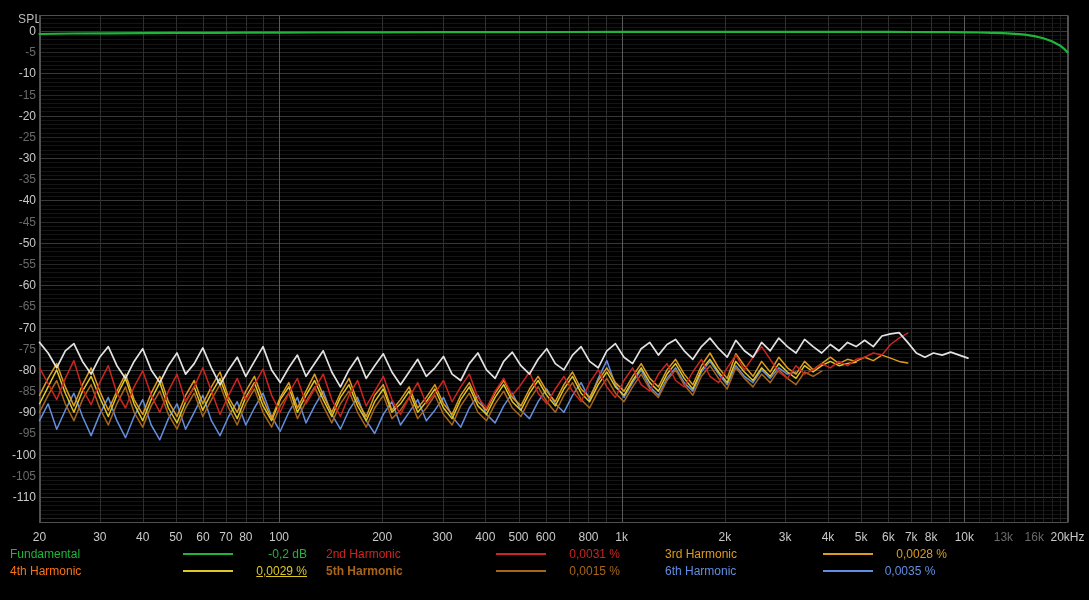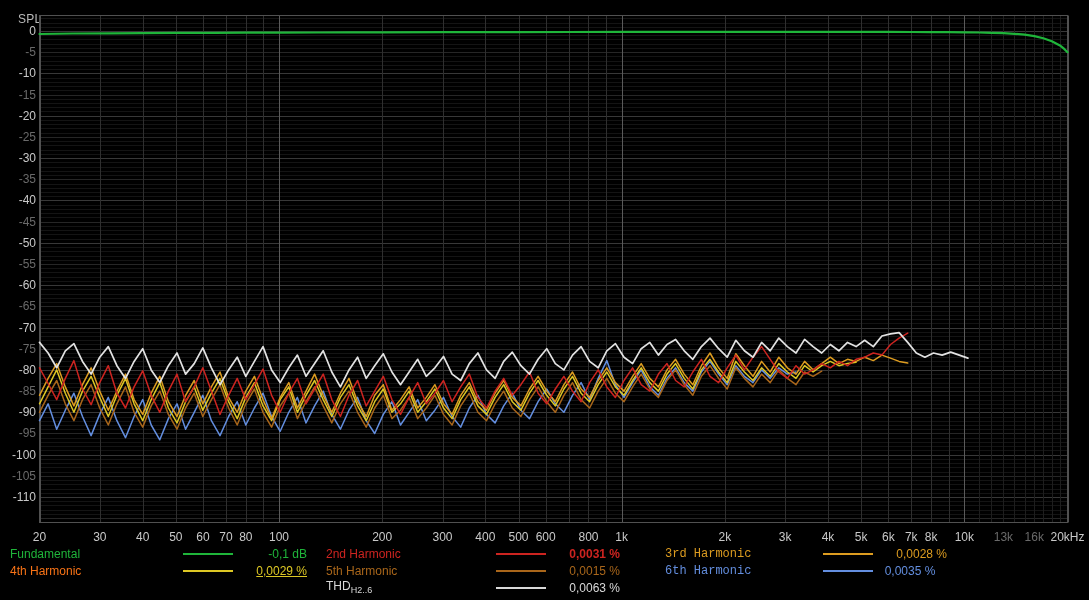--- a/index.html
+++ b/index.html
@@ -13,21 +13,21 @@
   .leg-item{display:flex;align-items:center;height:17px;font-size:12px;}
   .leg-label{white-space:nowrap;}
   .leg-label sub{font-size:9px;}
   .leg-swatch{height:2px;width:50px;flex:none;}
   .leg-value{text-align:right;flex:1;white-space:nowrap;}
   .legend-col:nth-of-type(1){left:10px;width:297px;}
   .legend-col:nth-of-type(1) .leg-label{width:173px;}
   .legend-col:nth-of-type(2){left:326px;width:294px;}
   .legend-col:nth-of-type(2) .leg-label{width:170px;}
   .legend-col:nth-of-type(3){left:665px;width:282px;}
-  .legend-col:nth-of-type(3) .leg-label{width:158px;font-family:Liberation Mono, monospace;}
+  .legend-col:nth-of-type(3) .leg-label{width:158px;}
 </style>
 </head>
 <body>
 
 <div id="stage">
   <div id="chart-title">SPL</div>
   <svg id="plot" width="1089" height="545" viewBox="0 0 1089 545">
       <g>
         <line x1="39.5" x2="1067.5" y1="18.5" y2="18.5" stroke="#141414" stroke-width="1"></line>
         <line x1="39.5" x2="1067.5" y1="23.5" y2="23.5" stroke="#141414" stroke-width="1"></line>
@@ -251,43 +251,38 @@
         <text x="1034.292168875906" y="541" text-anchor="middle" fill="#6a6a6a">16k</text>
         <text x="1067.5" y="541" text-anchor="middle" fill="#c9c9c9">20kHz</text>
       </g>
     </svg>
 
   <div id="legend">
     <div class="legend-col">
       <div class="leg-item">
         <span class="leg-label" style="color: rgb(31, 181, 58);"><span>Fundamental</span></span>
         <span class="leg-swatch" style="background: rgb(31, 181, 58);"></span>
-        <span class="leg-value" style="color: rgb(31, 181, 58);">-0,1 dB</span>
+        <span class="leg-value" style="color: rgb(31, 181, 58);">-0,2 dB</span>
       </div>
       <div class="leg-item">
         <span class="leg-label" style="color: #f97316;"><span>4th Harmonic</span></span>
         <span class="leg-swatch" style="background: rgb(221, 199, 36);"></span>
         <span class="leg-value" style="color: rgb(221, 199, 36); text-decoration: underline;">0,0029 %</span>
       </div>
     </div>
     <div class="legend-col">
       <div class="leg-item">
         <span class="leg-label" style="color: rgb(205, 36, 32);"><span>2nd Harmonic</span></span>
         <span class="leg-swatch" style="background: rgb(205, 36, 32);"></span>
-        <span class="leg-value" style="color: rgb(205, 36, 32); font-weight: bold;">0,0031 %</span>
-      </div>
-      <div class="leg-item">
-        <span class="leg-label" style="color: rgb(169, 102, 26);"><span>5th Harmonic</span></span>
+        <span class="leg-value" style="color: rgb(205, 36, 32);">0,0031 %</span>
+      </div>
+      <div class="leg-item">
+        <span class="leg-label" style="color: rgb(169, 102, 26); font-weight: bold;"><span>5th Harmonic</span></span>
         <span class="leg-swatch" style="background: rgb(169, 102, 26);"></span>
         <span class="leg-value" style="color: rgb(169, 102, 26);">0,0015 %</span>
-      </div>
-      <div class="leg-item">
-        <span class="leg-label" style="color: rgb(217, 217, 217);"><span>THD</span><sub>H2..6</sub></span>
-        <span class="leg-swatch" style="background: rgb(217, 217, 217);"></span>
-        <span class="leg-value" style="color: rgb(217, 217, 217);">0,0063 %</span>
       </div>
     </div>
     <div class="legend-col">
       <div class="leg-item">
         <span class="leg-label" style="color: rgb(221, 156, 32);"><span>3rd Harmonic</span></span>
         <span class="leg-swatch" style="background: rgb(221, 156, 32);"></span>
         <span class="leg-value" style="color: rgb(221, 156, 32);">0,0028 %</span>
       </div>
       <div class="leg-item">
         <span class="leg-label" style="color: rgb(99, 142, 223);"><span>6th Harmonic</span></span>

